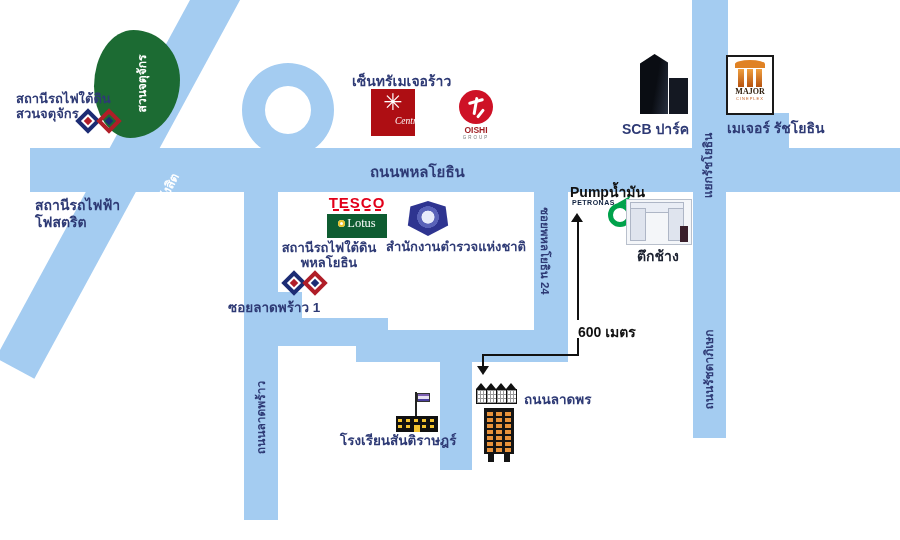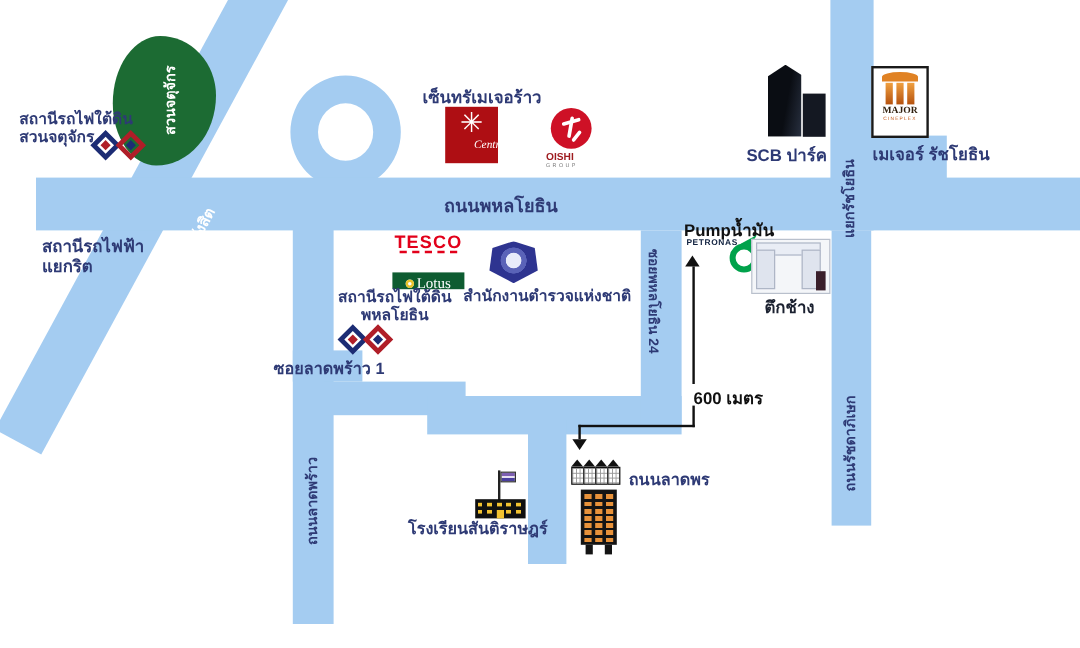--- a/index.html
+++ b/index.html
@@ -31,21 +31,21 @@
   .bts{position:absolute;left:34px;top:140px;width:50px;height:54px;background:#fff;
        border:1px solid #C4C8CE;border-radius:4px;text-align:center;}
   .bts .t{display:inline-block;margin-top:3px;font-size:8px;font-weight:bold;color:#8D939B;
           letter-spacing:2px;border:1px solid #A9AFB7;border-radius:4px;padding:0 4px;}
   
   .central{position:absolute;left:371px;top:89px;width:44px;height:47px;background:#AE0E13;
            text-align:center;color:#fff;}
   .central .star{font-size:23px;line-height:27px;}
   .central .word{font-size:9.5px;line-height:10px;font-family:"Liberation Serif",serif;font-style:italic;padding-left:24px;}
   
-  .oishi{position:absolute;left:455px;top:90px;width:42px;}
+  .oishi{position:absolute;left:455px;top:90px;width:42px;text-align:center;}
   .oishi .circ{position:relative;margin:0 auto;width:34px;height:34px;border-radius:50%;background:#CE1126;}
   .oishi .s{position:absolute;background:#fff;border-radius:2px;}
   .oishi .w1{left:15px;top:7px;width:3px;height:18px;transform:rotate(10deg);}
   .oishi .w2{left:9px;top:10px;width:16px;height:3px;transform:rotate(-16deg);}
   .oishi .w3{left:20px;top:18px;width:3px;height:11px;transform:rotate(38deg);}
   .oishi .word{font-size:8.5px;font-weight:bold;color:#9E1B1F;line-height:9px;margin-top:2px;}
   .oishi .sub{font-size:4.5px;letter-spacing:2px;color:#777;line-height:5px;}
   
   .scb{position:absolute;left:638px;top:54px;width:52px;height:62px;}
   .scb .t1{position:absolute;left:2px;top:0;width:28px;height:60px;background:linear-gradient(100deg,#0A0D13 55%,#283040);
@@ -56,21 +56,21 @@
          border:2px solid #1A1A1A;box-sizing:border-box;text-align:center;}
   .major .arch{margin:3px auto 0;width:30px;height:8px;background:#E08224;border-radius:50% 50% 0 0;}
   .major .cols{display:flex;justify-content:center;gap:3px;margin-top:1px;}
   .major .col{width:6px;height:18px;background:linear-gradient(180deg,#F0A040,#B5520F);}
   .major .word{font-size:8px;font-weight:bold;font-family:"Liberation Serif",serif;color:#30200F;line-height:9px;}
   .major .sub{font-size:4px;letter-spacing:1px;color:#C2591B;line-height:5px;}
   
   .tesco{position:absolute;left:327px;top:197px;width:60px;text-align:center;}
   .tesco .t{font-size:15px;font-weight:800;color:#E2001A;letter-spacing:1px;line-height:11px;}
   .tesco .dash{margin:1px auto;width:48px;border-bottom:2px dashed #E2001A;}
-  .tesco .lotus{margin-top:16px;height:14px;background:#0E5C31;color:#fff;
+  .tesco .lotus{margin-top:3px;height:24px;background:#0E5C31;color:#fff;
                 font-family:"Liberation Serif",serif;font-size:12.5px;line-height:18px;}
   .tesco .dot{display:inline-block;width:7px;height:7px;border-radius:50%;background:#fff;
               box-shadow:inset 0 0 0 2px #E8C22A;margin-right:2px;}
   
   .police{position:absolute;left:407px;top:201px;width:42px;height:35px;
           clip-path:polygon(50% 100%,2% 70%,8% 16%,50% 0,92% 16%,98% 70%);
           background:radial-gradient(circle at 50% 46%,#E8ECFA 0 22%,#5A63B8 24% 38%,#2E3490 39% 100%);}
   
   .pet{position:absolute;left:606px;top:195px;width:26px;height:30px;}
   .pet .ring2{position:absolute;left:2px;top:8px;width:14px;height:14px;border:5px solid #00A24B;border-radius:50%;box-sizing:content-box;}
@@ -146,21 +146,21 @@
   </div>
   <div class="mrt" style="left:76px;top:106px;">
     <div class="d dl"></div>
     <div class="d dr"></div>
     <div class="d il"></div>
     <div class="d ir"></div>
   </div>
 
   <div class="lbl" style="left:35px;top:197px;font-size:14px;line-height:17px;">
     <div>สถานีรถไฟฟ้า</div>
-    <div>แยกริต</div>
+    <div>โฟสตริต</div>
   </div>
 
   <div class="lbl" style="left:352px;top:70px;font-size:14px;">เซ็นทรัเมเจอร้าว</div>
   <div class="central">
     <div class="star">✳</div>
     <div class="word">Central</div>
   </div>
 
   <div class="oishi">
     <div class="circ">

